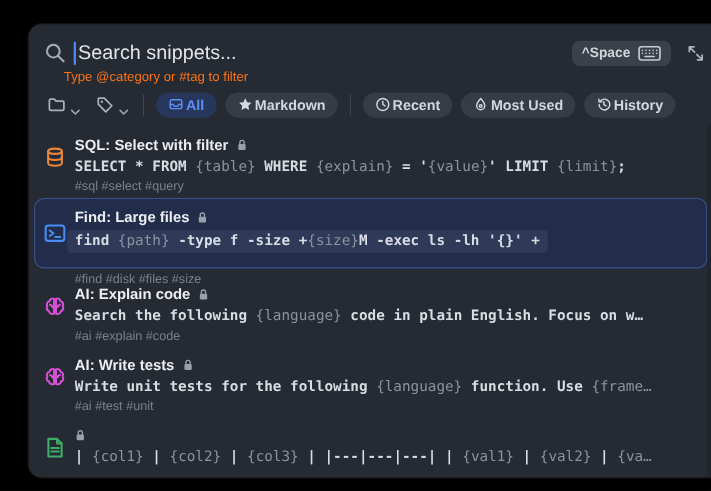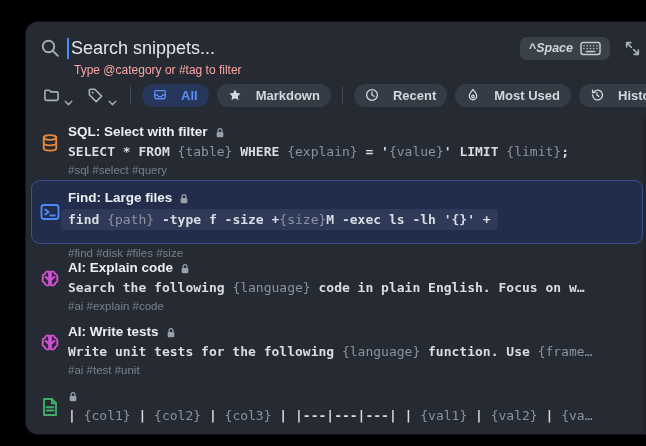--- a/index.html
+++ b/index.html
@@ -13,36 +13,36 @@
   
   .search-row { position:absolute; left:14px; top:9px; right:12px; height:34px;
     display:flex; align-items:center; }
   .search-glyph { width:20px; height:20px; color:#a6adb6; margin-right:7px; flex:none; }
   .caret { width:2px; height:21px; background:#4a8df8; margin-right:2px; flex:none; }
   .search-input { flex:1; min-width:0; background:transparent; border:none; outline:none;
     font-family:"Liberation Sans", sans-serif; font-size:18px; color:#e9ecf0; }
   .search-input::placeholder { color:#e2e6eb; opacity:1; }
   .shortcut-pill { flex:none; display:flex; align-items:center; gap:7px;
     background:#3a4149; border-radius:7px; padding:4px 9px; margin-left:10px; }
-  .shortcut-label { font-size:12.5px; font-weight:600; color:#d0d5db;font-style:italic; }
+  .shortcut-label { font-size:12.5px; font-weight:600; color:#d0d5db; }
   .kbd-icon { width:21px; height:15px; color:#c6cbd2; display:block; }
   .expand-btn { flex:none; width:17px; height:17px; color:#abb2ba; margin-left:14px;
     margin-right:4px; cursor:pointer; }
-  .hint { position:absolute; left:48px; top:41px; font-size:12px; color:#fca5a5; }
+  .hint { position:absolute; left:32px; top:41px; font-size:12px; color:#f97316; }
 
   
   .filter-row { position:absolute; left:15px; right:10px; top:60px; height:26px;
     display:flex; align-items:center; gap:7px; }
   .dropdown { display:flex; align-items:center; gap:4px; color:#a9b0b9; cursor:pointer;
     padding:2px 2px; }
   .dd-icon { width:17px; height:17px; display:block; }
   .chev { width:9px; height:6px; display:block; opacity:.9; }
   .vsep { width:1px; height:19px; background:#414851; margin:0 4px; flex:none; }
   .pill-group { display:flex; align-items:center; gap:8px; }
-  .pill { display:flex; align-items:center; gap:14px; height:23px; padding:4px 11px;
+  .pill { display:flex; align-items:center; gap:2px; height:23px; padding:4px 11px;
     border-radius:12px; background:#353c45; color:#d3d8dd; font-size:13px;
     font-weight:600; cursor:pointer; white-space:nowrap; }
   .pill .p-icon { width:14px; height:14px; display:block; }
   .pill.active { background:#27375c; color:#5d8ef6; }
 
   
   .list { position:absolute; left:0; right:0; top:92px; bottom:0; overflow:hidden; }
   .row { position:relative; height:64px; padding:9px 44px 0 42px; cursor:pointer; }
   .row:first-child { height:62px; }
   .row.selected { height:70px; margin-top:4px; }

